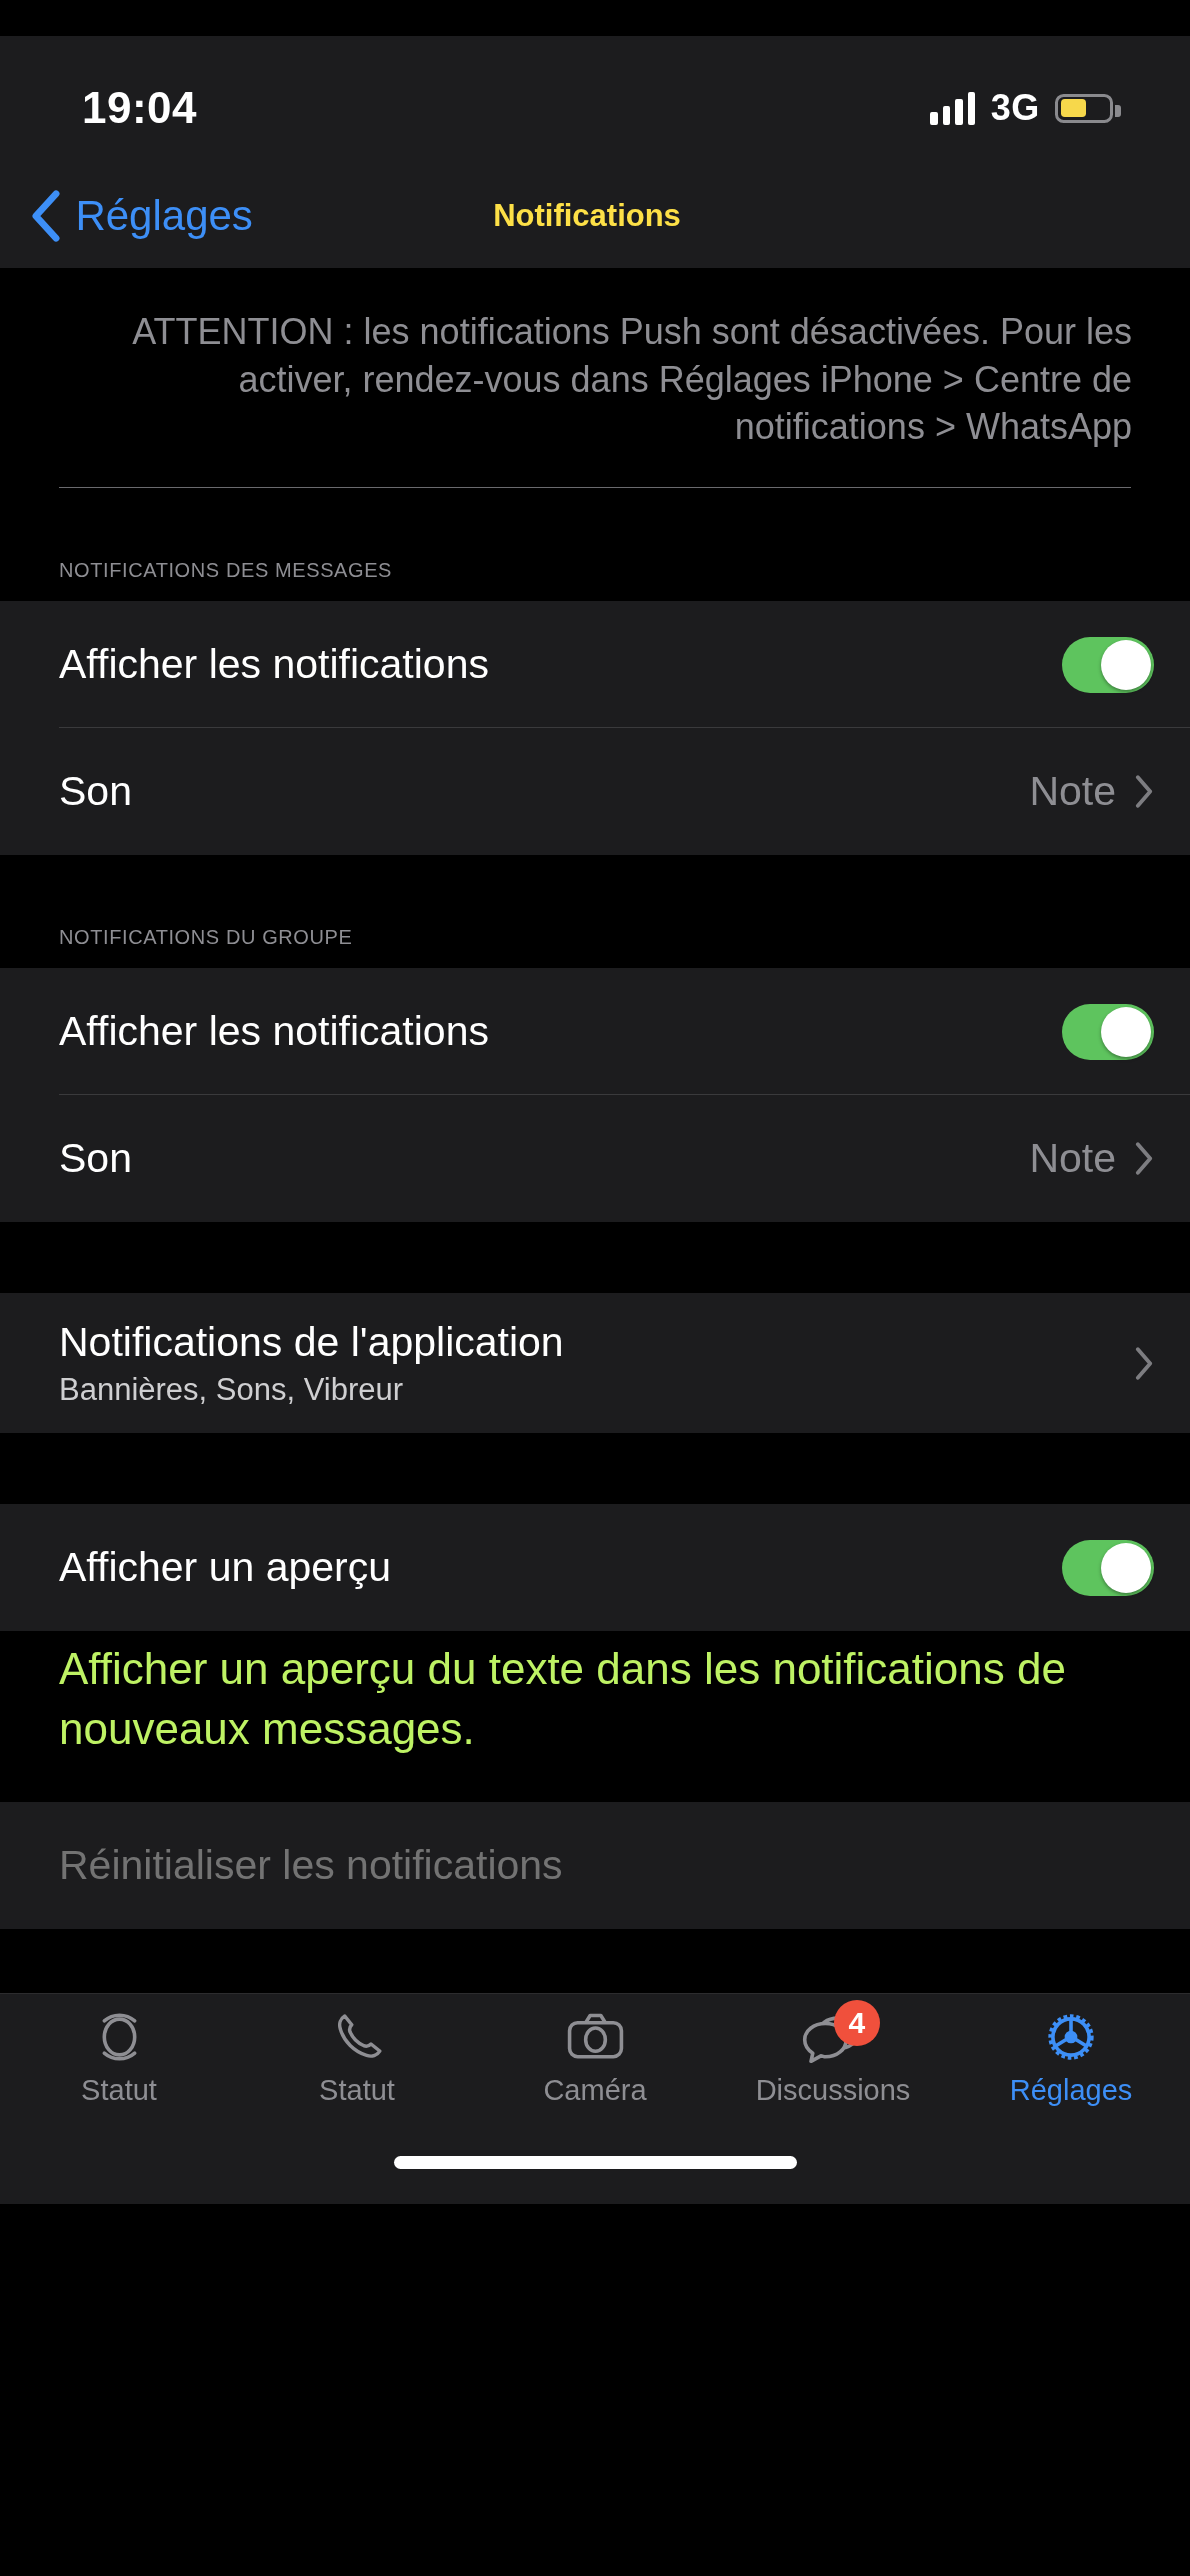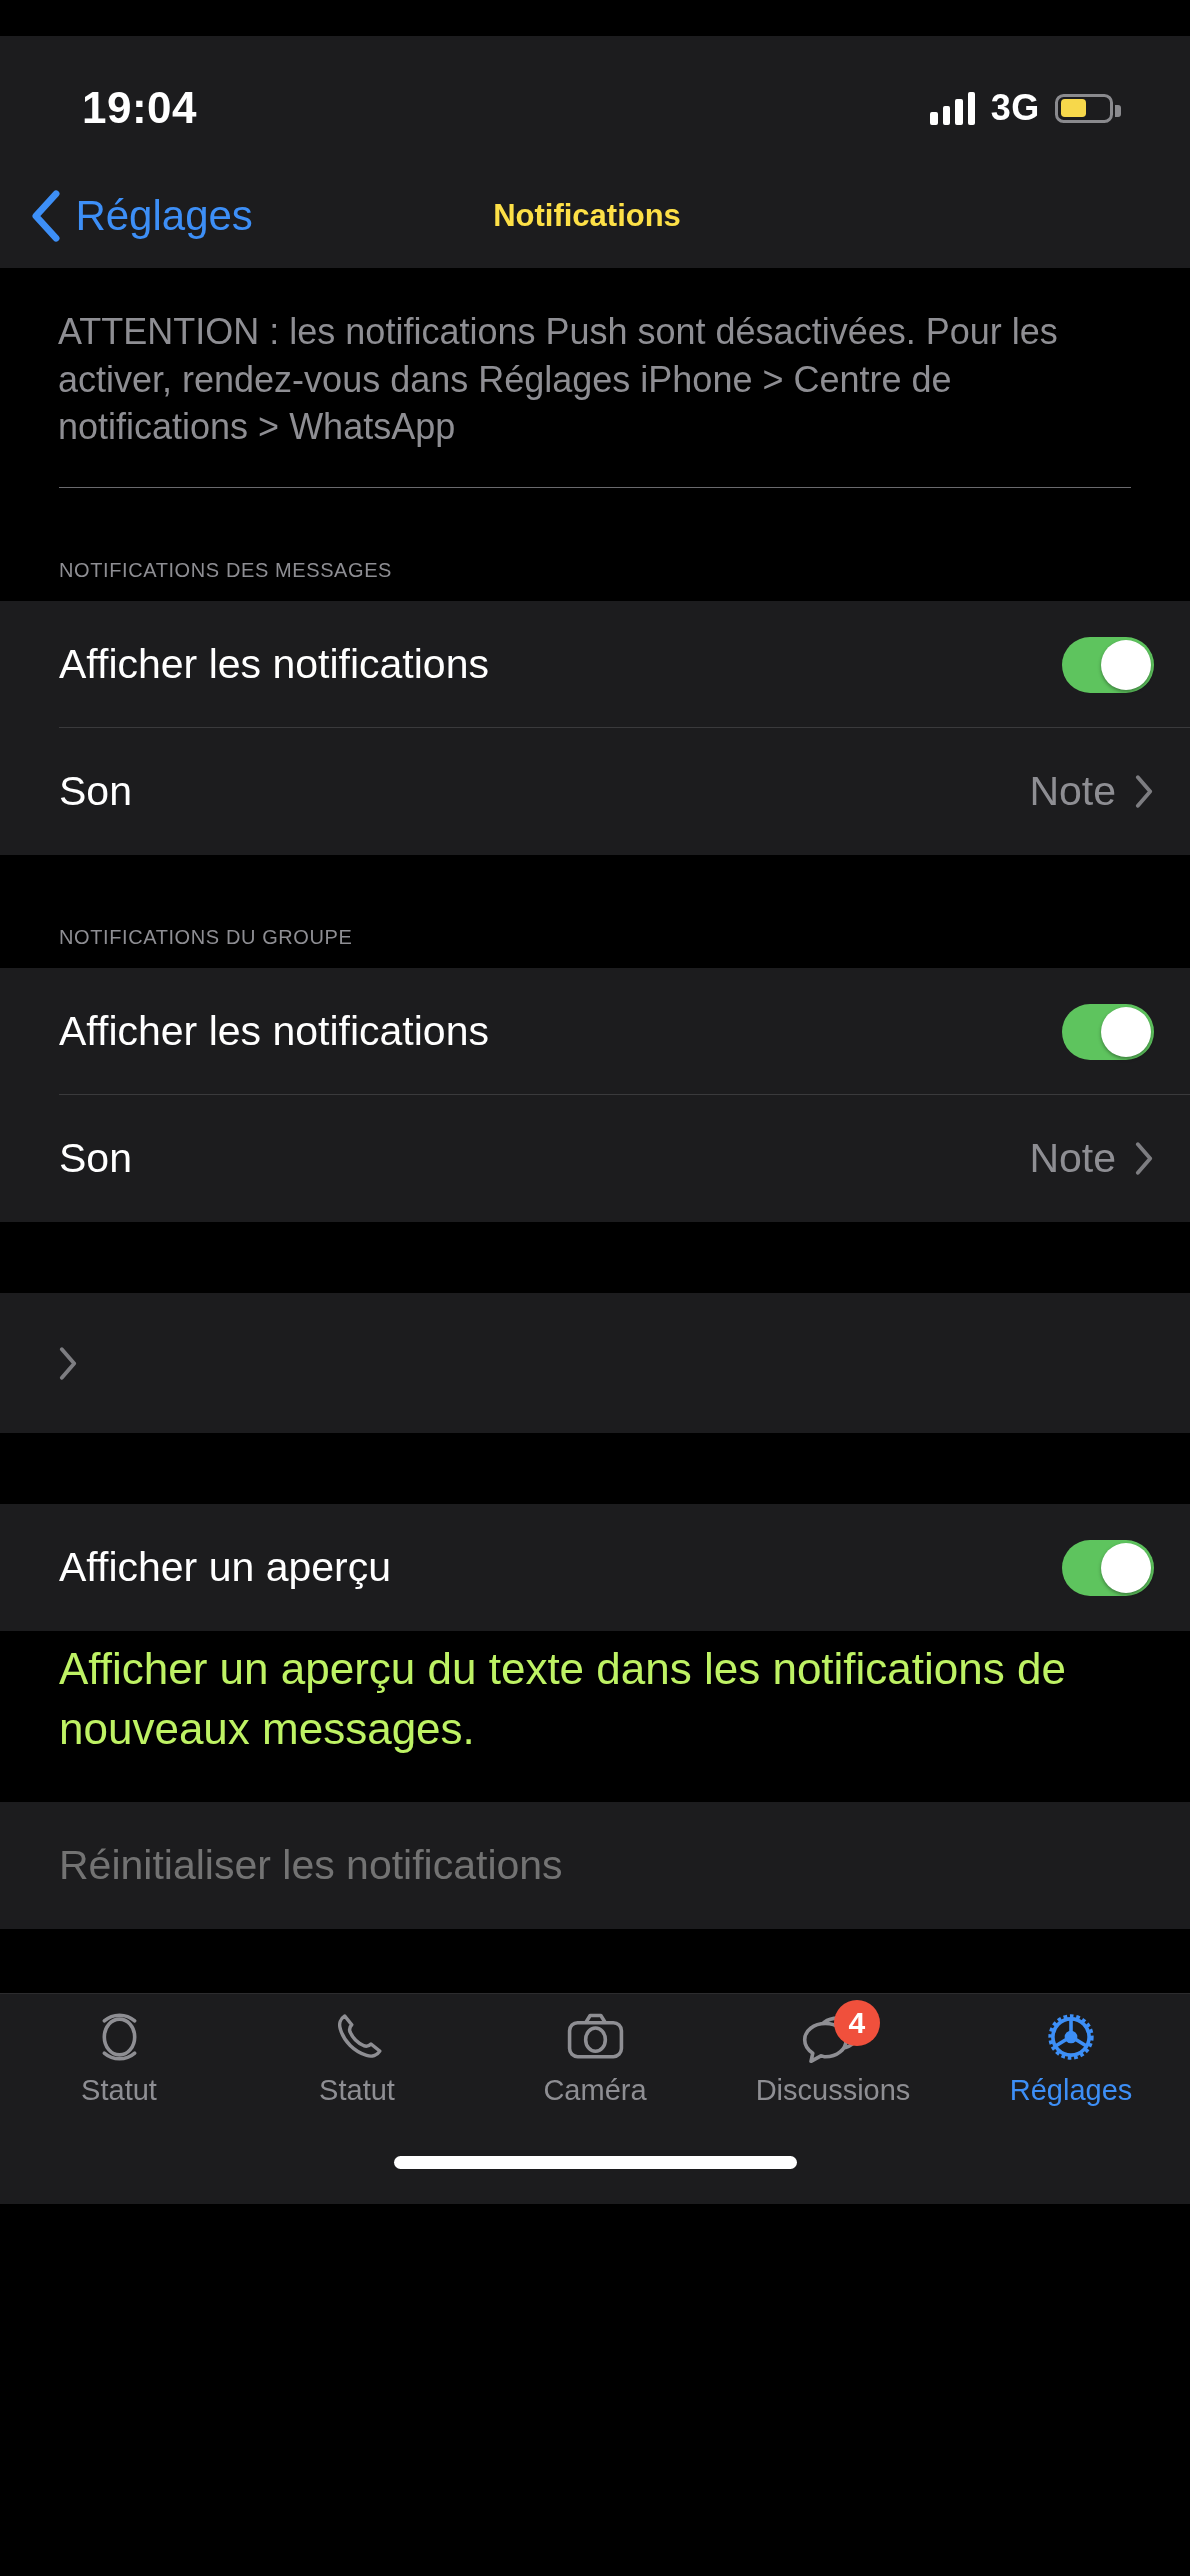--- a/index.html
+++ b/index.html
@@ -60,21 +60,21 @@
     position:absolute; left:0; right:16px; text-align:center;
     color:#fde047; font-size:31px; font-weight:bold;
     pointer-events:none;
   }
 
   
   .content { flex:1 1 auto; overflow:hidden; background:#000; }
 
   .warning {
     color:#8e8e93; font-size:36px; line-height:1.32;
-    text-align:left; padding:40px 58px 0 58px;
+    text-align:right; padding:40px 58px 0 58px;
   }
   .hr-sep {
     height:1.9px; background:#8e8e93; opacity:.75;
     margin:36px 59px 0 59px;
   }
 
   .sec-header {
     color:#8e8e93; font-size:20px; letter-spacing:0.6px;
     padding:71px 0 19px 59px;
   }
@@ -211,20 +211,24 @@
         <svg class="chev-right" viewBox="0 0 20 36">
           <polyline points="3,3 16,18 3,33" fill="none" stroke="#8e8e93" stroke-width="4" stroke-linecap="round" stroke-linejoin="round"></polyline>
         </svg>
       </div>
     </div>
 
     <div class="spacer-md"></div>
 
     <div class="group">
       <div class="row" style="min-height:140px;">
+        <span class="row-stack">
+          <span class="row-title">Notifications de l'application</span>
+          <span class="row-sub">Bannières, Sons, Vibreur</span>
+        </span>
         <svg class="chev-right" viewBox="0 0 20 36">
           <polyline points="3,3 16,18 3,33" fill="none" stroke="#8e8e93" stroke-width="4" stroke-linecap="round" stroke-linejoin="round"></polyline>
         </svg>
       </div>
     </div>
 
     <div class="spacer-md"></div>
 
     <div class="group">
       <div class="row">

